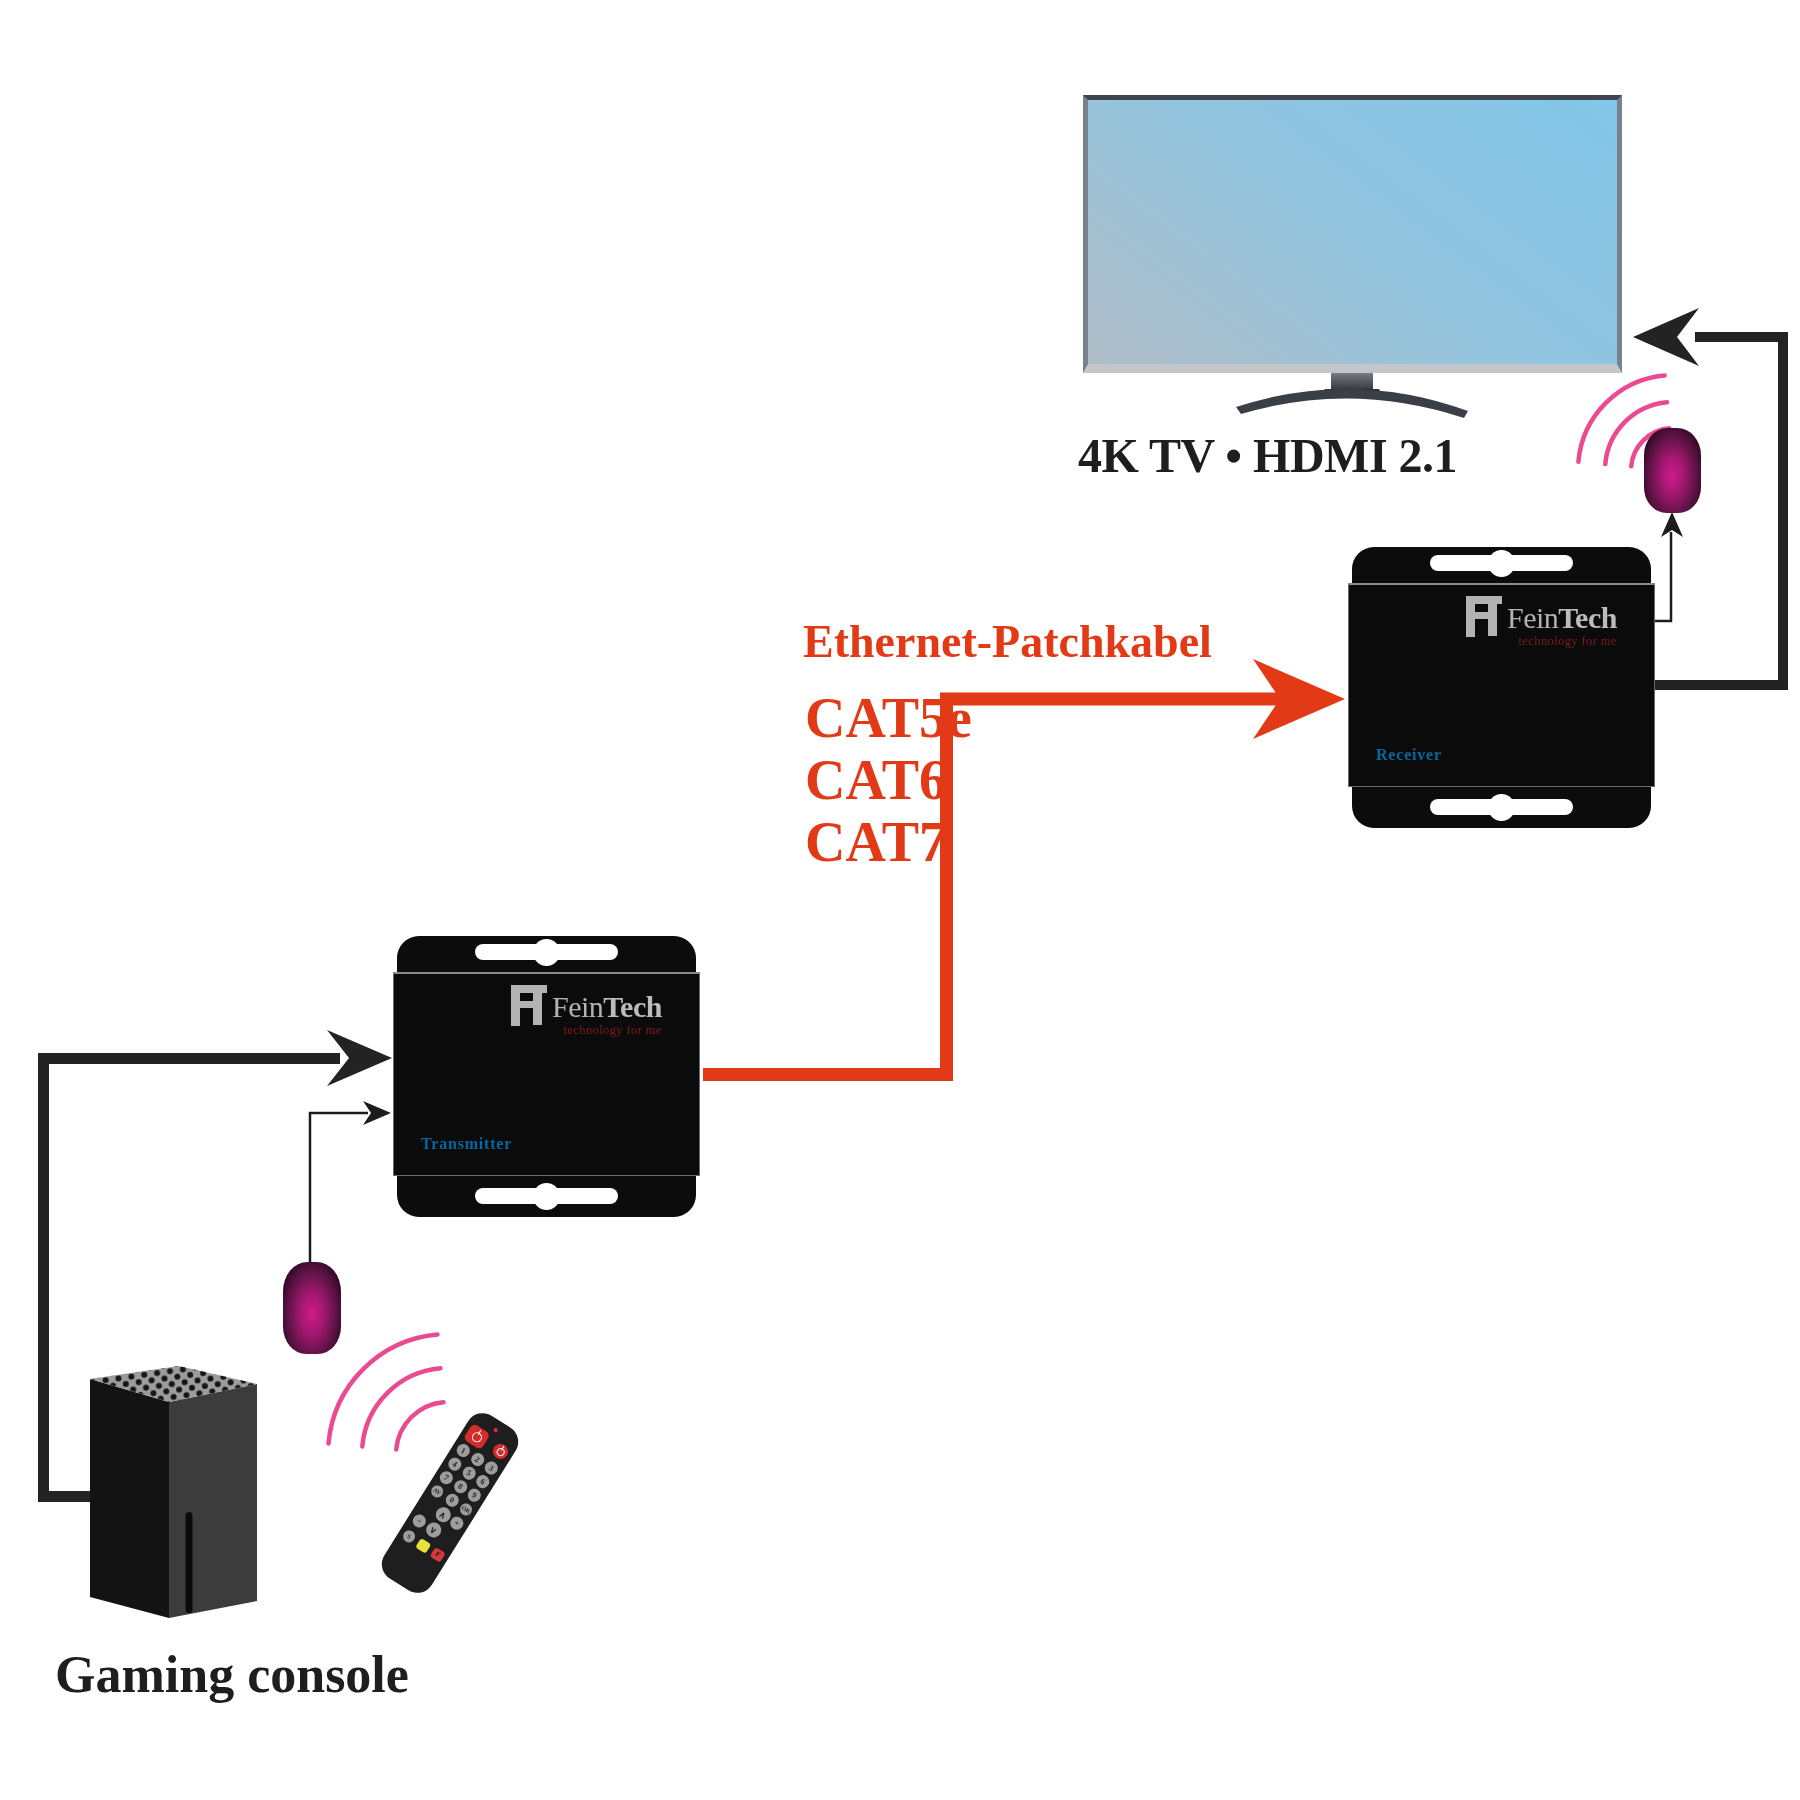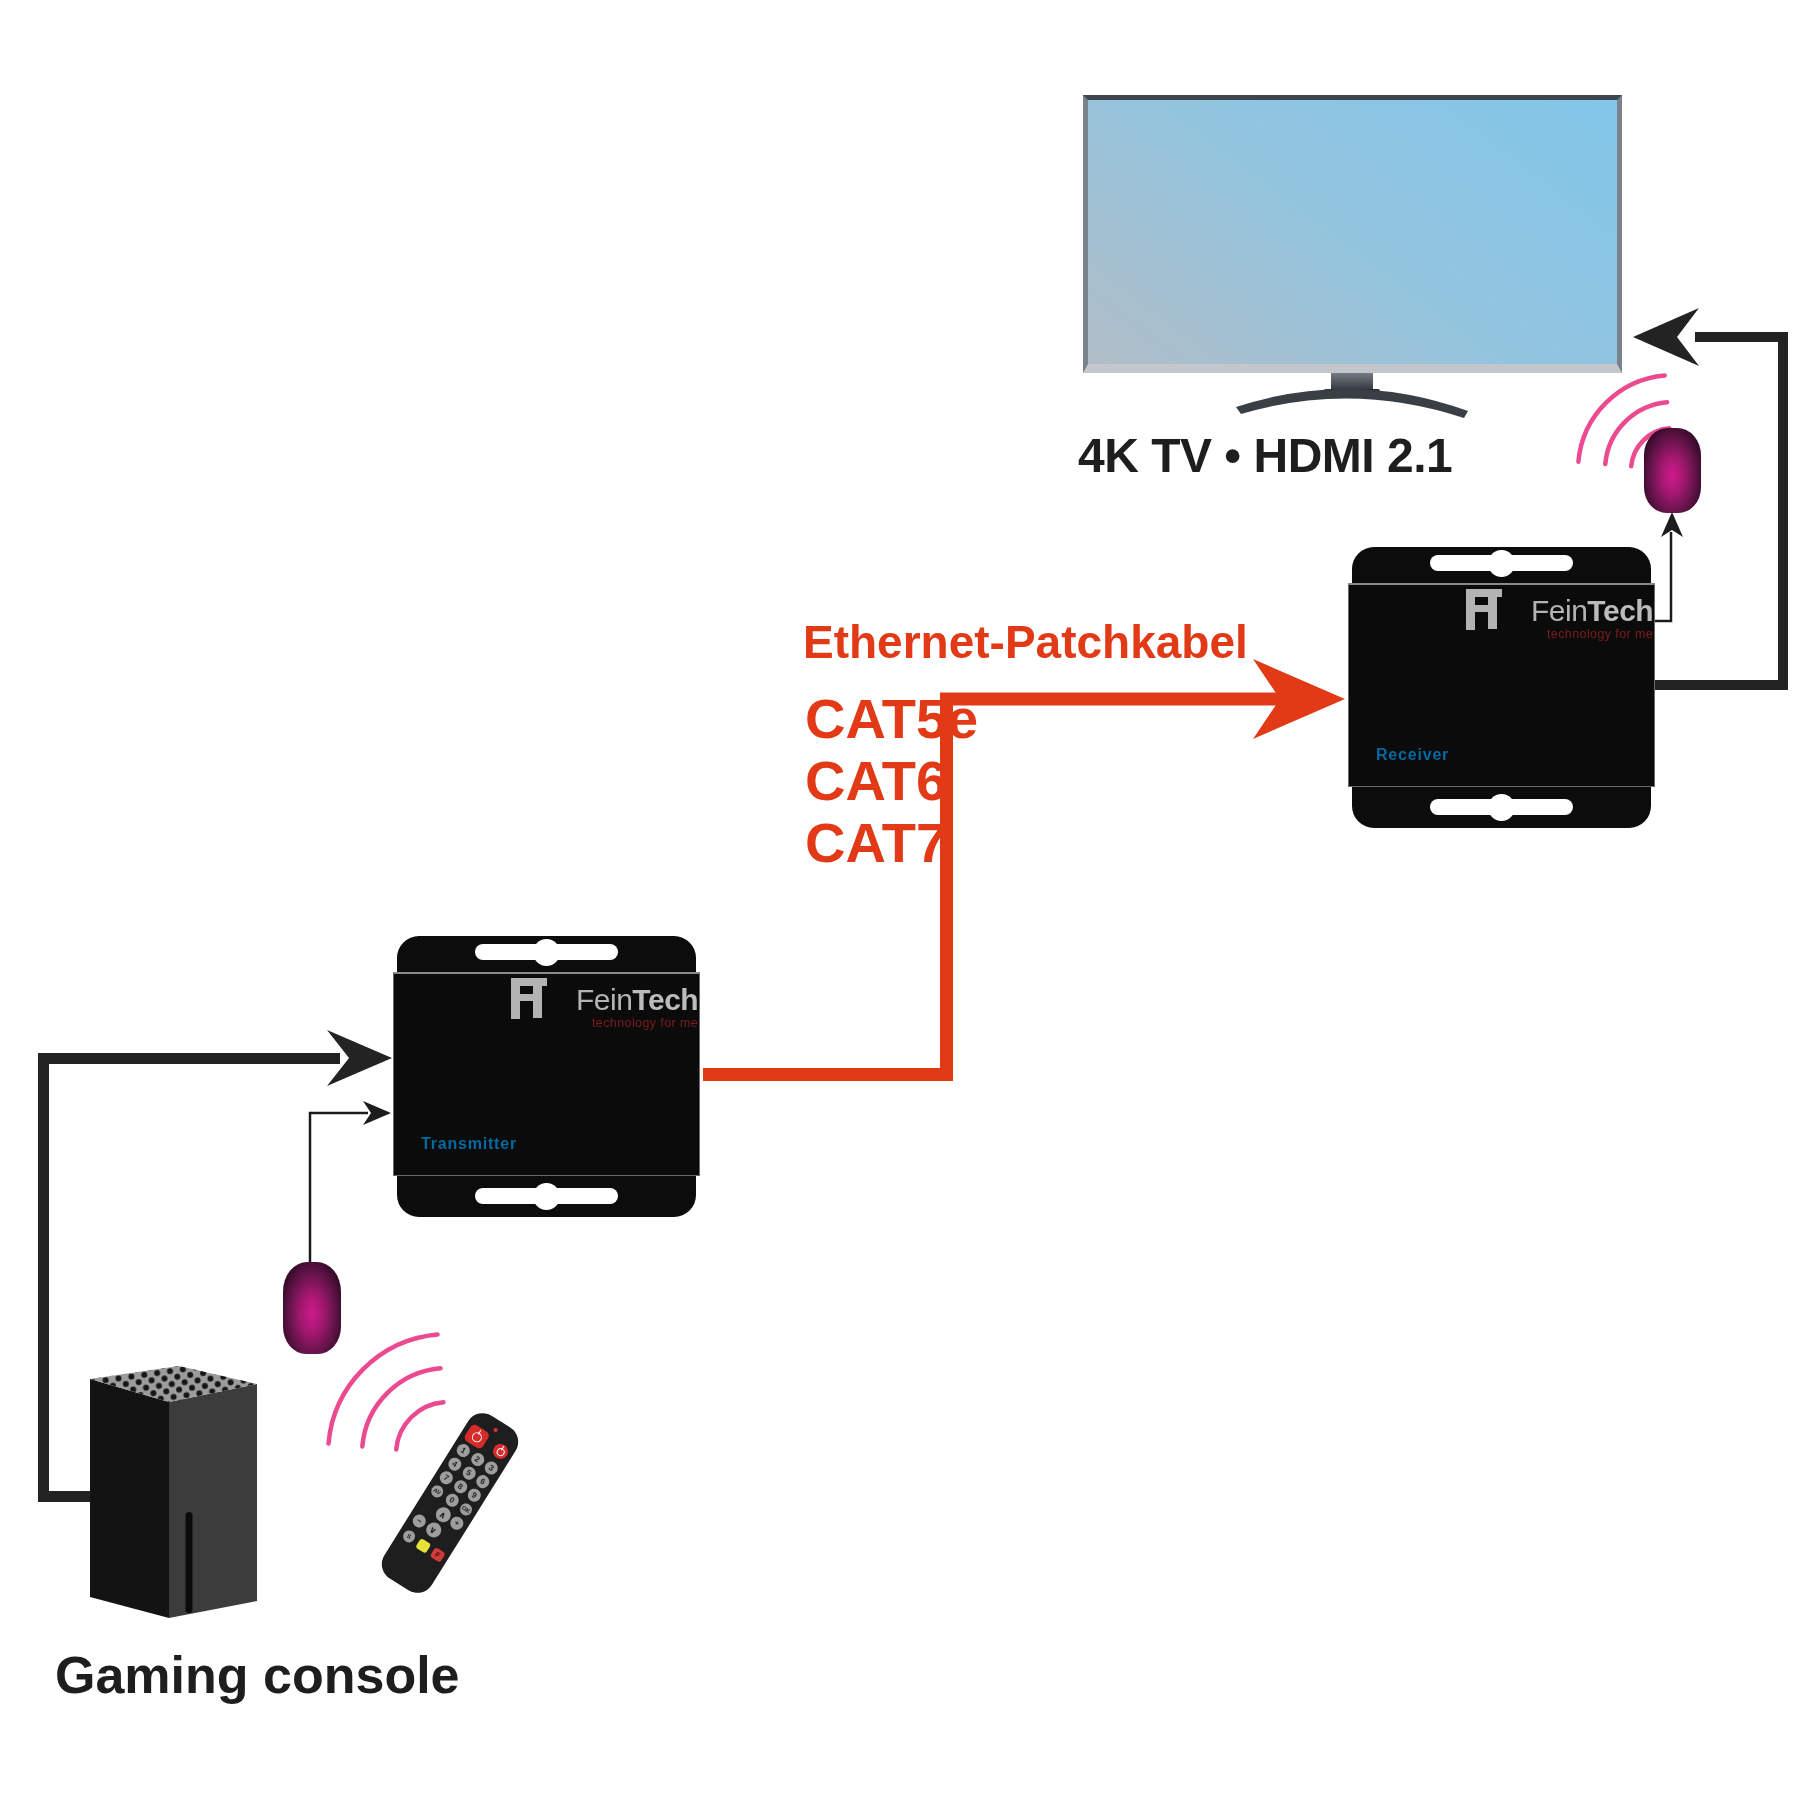--- a/index.html
+++ b/index.html
@@ -1,19 +1,19 @@
 <!DOCTYPE html>
 <html><head>
 <meta charset="utf-8">
 <style>
   html,body{margin:0;padding:0;background:#ffffff;}
   body{width:1800px;height:1800px;position:relative;overflow:hidden;
        font-family:"Liberation Sans","DejaVu Sans",sans-serif;}
   .abs{position:absolute;}
-  .stage{position:absolute;left:0;top:0;width:1800px;height:1469px;}
+  .stage{position:absolute;left:0;top:0;width:1800px;height:1469px;font-family:Liberation Serif, serif;}
   svg.layer{position:absolute;left:0;top:0;width:1800px;height:1800px;}
 
   
   .tv-frame{left:1083px;top:95px;width:539px;height:278px;box-sizing:border-box;
     border-style:solid;border-width:5px 5px 9px 5px;
     border-color:#3f454f #79818c #c3c7cb #79818c;
     background:linear-gradient(217deg,#82c6e9 0%,#93c4de 52%,#b0bdc7 100%);}
   .tv-label{left:1078px;top:428px;font-size:48px;font-weight:bold;color:#1e1e1e;
     letter-spacing:-0.5px;white-space:nowrap;}
 
@@ -28,21 +28,21 @@
   .device .tab-top{top:-36px;height:46px;border-radius:22px 22px 0 0;}
   .device .tab-bottom{top:198px;height:47px;border-radius:0 0 22px 22px;}
   .device .body{position:absolute;left:0;top:0;width:307px;height:204px;background:#0b0b0b;
     box-sizing:border-box;border:1px solid #6a6a6a;border-top:2px solid #8a8a8a;}
   .device .slot{position:absolute;left:82px;width:143px;height:16px;border-radius:8px;background:#ffffff;}
   .device .slot-hole{position:absolute;left:140px;width:27px;height:27px;border-radius:50%;background:#ffffff;}
   .st{top:-28px;} .sht{top:-33px;} .sb{top:216px;} .shb{top:211px;}
   .device .dev-label{position:absolute;left:28px;top:163px;font-size:16px;font-weight:bold;
     color:#0369a1;letter-spacing:0.8px;}
   
-  .logo{position:absolute;left:118px;top:6px;display:flex;gap:24px;}
+  .logo{position:absolute;left:118px;top:13px;display:flex;}
   .ft{position:relative;width:38px;height:41px;flex:0 0 auto;}
   .ft span{position:absolute;background:#b3b3b3;}
   .ft .f-stem{left:0;top:0;width:9px;height:41px;}
   .ft .f-top{left:0;top:0;width:36px;height:8px;}
   .ft .f-mid{left:0;top:16px;width:25px;height:7px;}
   .ft .t-stem{left:22px;top:8px;width:9px;height:32px;}
   .brand-col{margin-left:3px;}
   .brand-line{font-size:30px;color:#b3b3b3;line-height:30px;margin-top:7px;letter-spacing:-0.5px;white-space:nowrap;}
   .brand-line .bold{font-weight:bold;color:#bcbcbc;}
   .brand-tagline{font-size:12.5px;color:#7f1d1d;text-align:right;margin-top:1px;letter-spacing:0.4px;}

